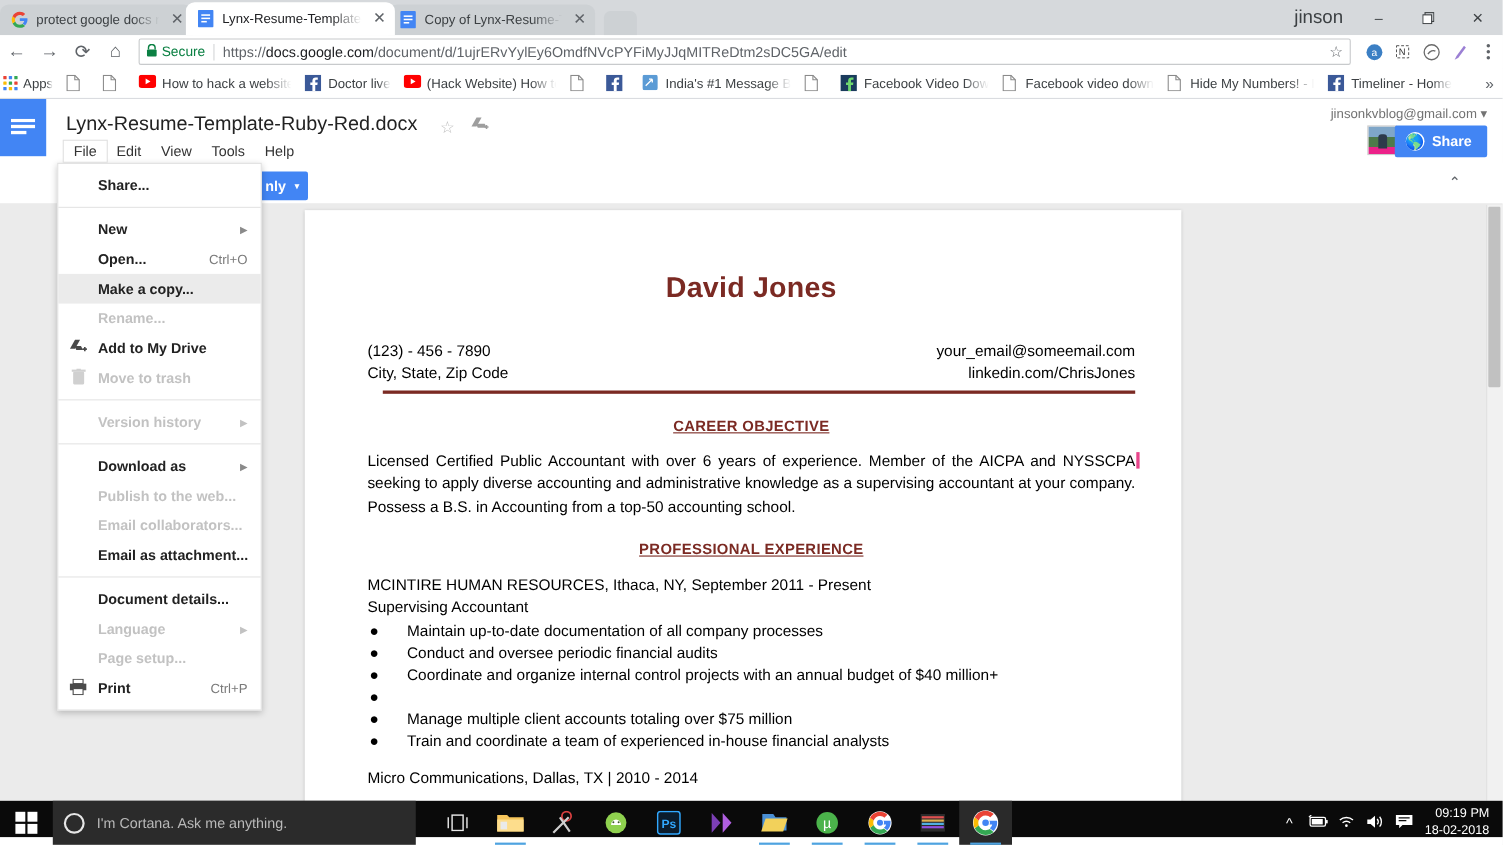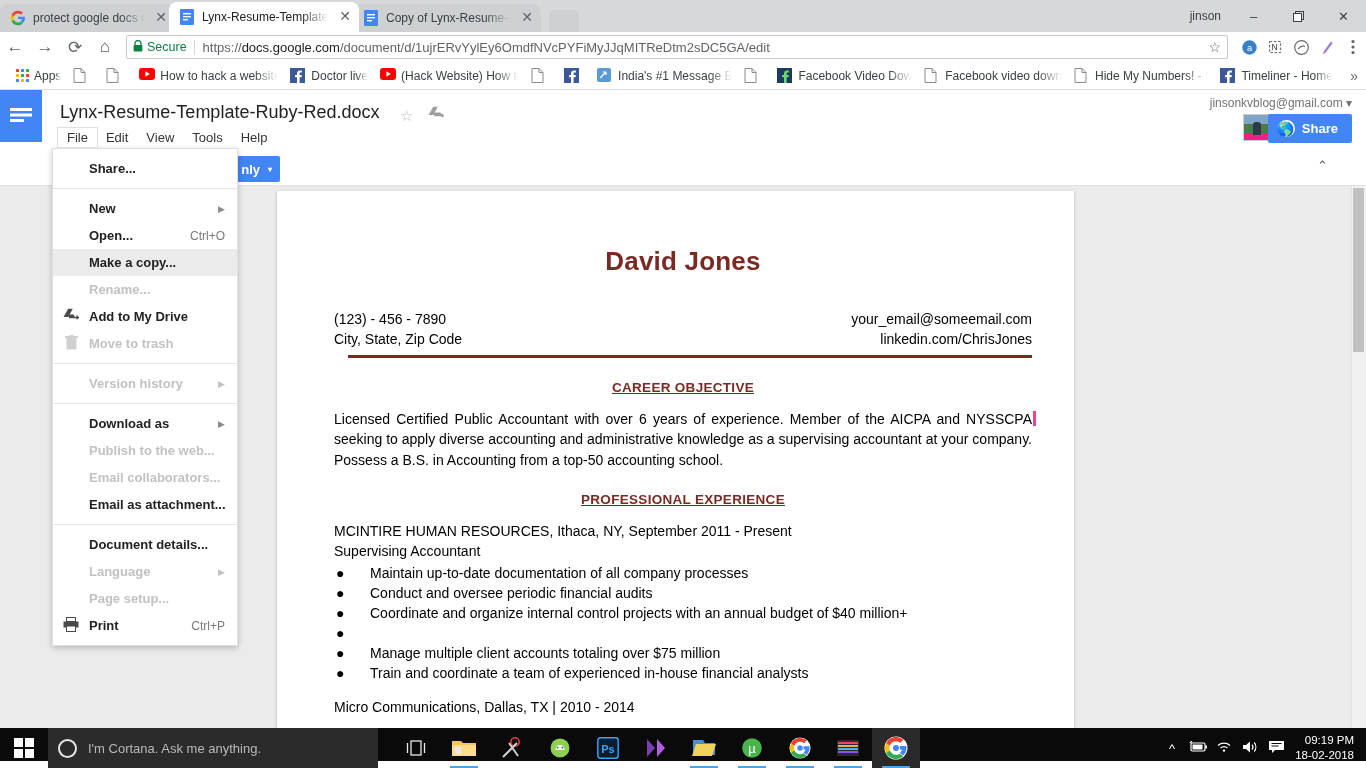--- a/index.html
+++ b/index.html
@@ -34,21 +34,21 @@
   .tab-newtab {
     width: 30px; height: 22px; margin-left: 14px; background: #cdd1d4;
     border-top-left-radius: 6px; border-top-right-radius: 6px;
     transform: skewX(0deg);
   }
   .winbuttons {
     position: absolute; right: 0; top: 0; height: 32px; display: flex; align-items: center;
   }
   .winbtn { width: 45px; height: 32px; display: flex; align-items: center; justify-content: center;
             font-size: 13px; color: #3c4043; }
-  .winuser { font-size: 12px; color: #3c4043; margin-right: 10px; }
+  .winuser { font-size: 17px; color: #3c4043; margin-right: 10px; }
 
   
   .navbar {
     position: absolute; left: 0; top: 32px; width: 1366px; height: 30px;
     background: #ffffff; display: flex; align-items: center;
   }
   .navicon { width: 30px; height: 28px; display: flex; align-items: center; justify-content: center;
              color: #5f6368; font-size: 17px; }
   .omnibox {
     flex: 1; height: 24px; margin: 0 8px 0 6px; border: 1px solid #c8cacc; border-radius: 2px;
@@ -59,21 +59,21 @@
   .omnisep { width: 1px; height: 15px; background: #d4d6d8; margin-right: 8px; }
   .url { color: #202124; white-space: nowrap; overflow: hidden; font-size: 13px; }
   .url .dim { color: #5f6368; }
   .star { margin-left: auto; color: #5f6368; font-size: 14px; padding-left:8px;}
   .ext { width: 26px; height: 26px; display:flex; align-items:center; justify-content:center; }
 
   
   .bookmarks {
     position: absolute; left: 0; top: 62px; width: 1366px; height: 28px;
     background: #ffffff; border-bottom: 1px solid #dadce0;
-    display: flex; align-items: center; padding-left: 16px; font-size: 12px; color: #3c4043;
+    display: flex; align-items: center; padding-left: 3px; font-size: 12px; color: #3c4043;
     overflow: hidden; white-space: nowrap;
   }
   .bm { display: flex; align-items: center; margin-right: 12px; flex: 0 0 auto; }
   .bm .bmicon { width: 16px; height: 16px; margin-right: 5px; flex:0 0 16px; }
   .bm .bmlabel {
     max-width: 118px; overflow: hidden;
     -webkit-mask-image: linear-gradient(90deg,#000 80%,transparent 100%);
             mask-image: linear-gradient(90deg,#000 80%,transparent 100%);
   }
   .bm-overflow { position: absolute; right: 8px; font-size: 14px; color: #5f6368; }

